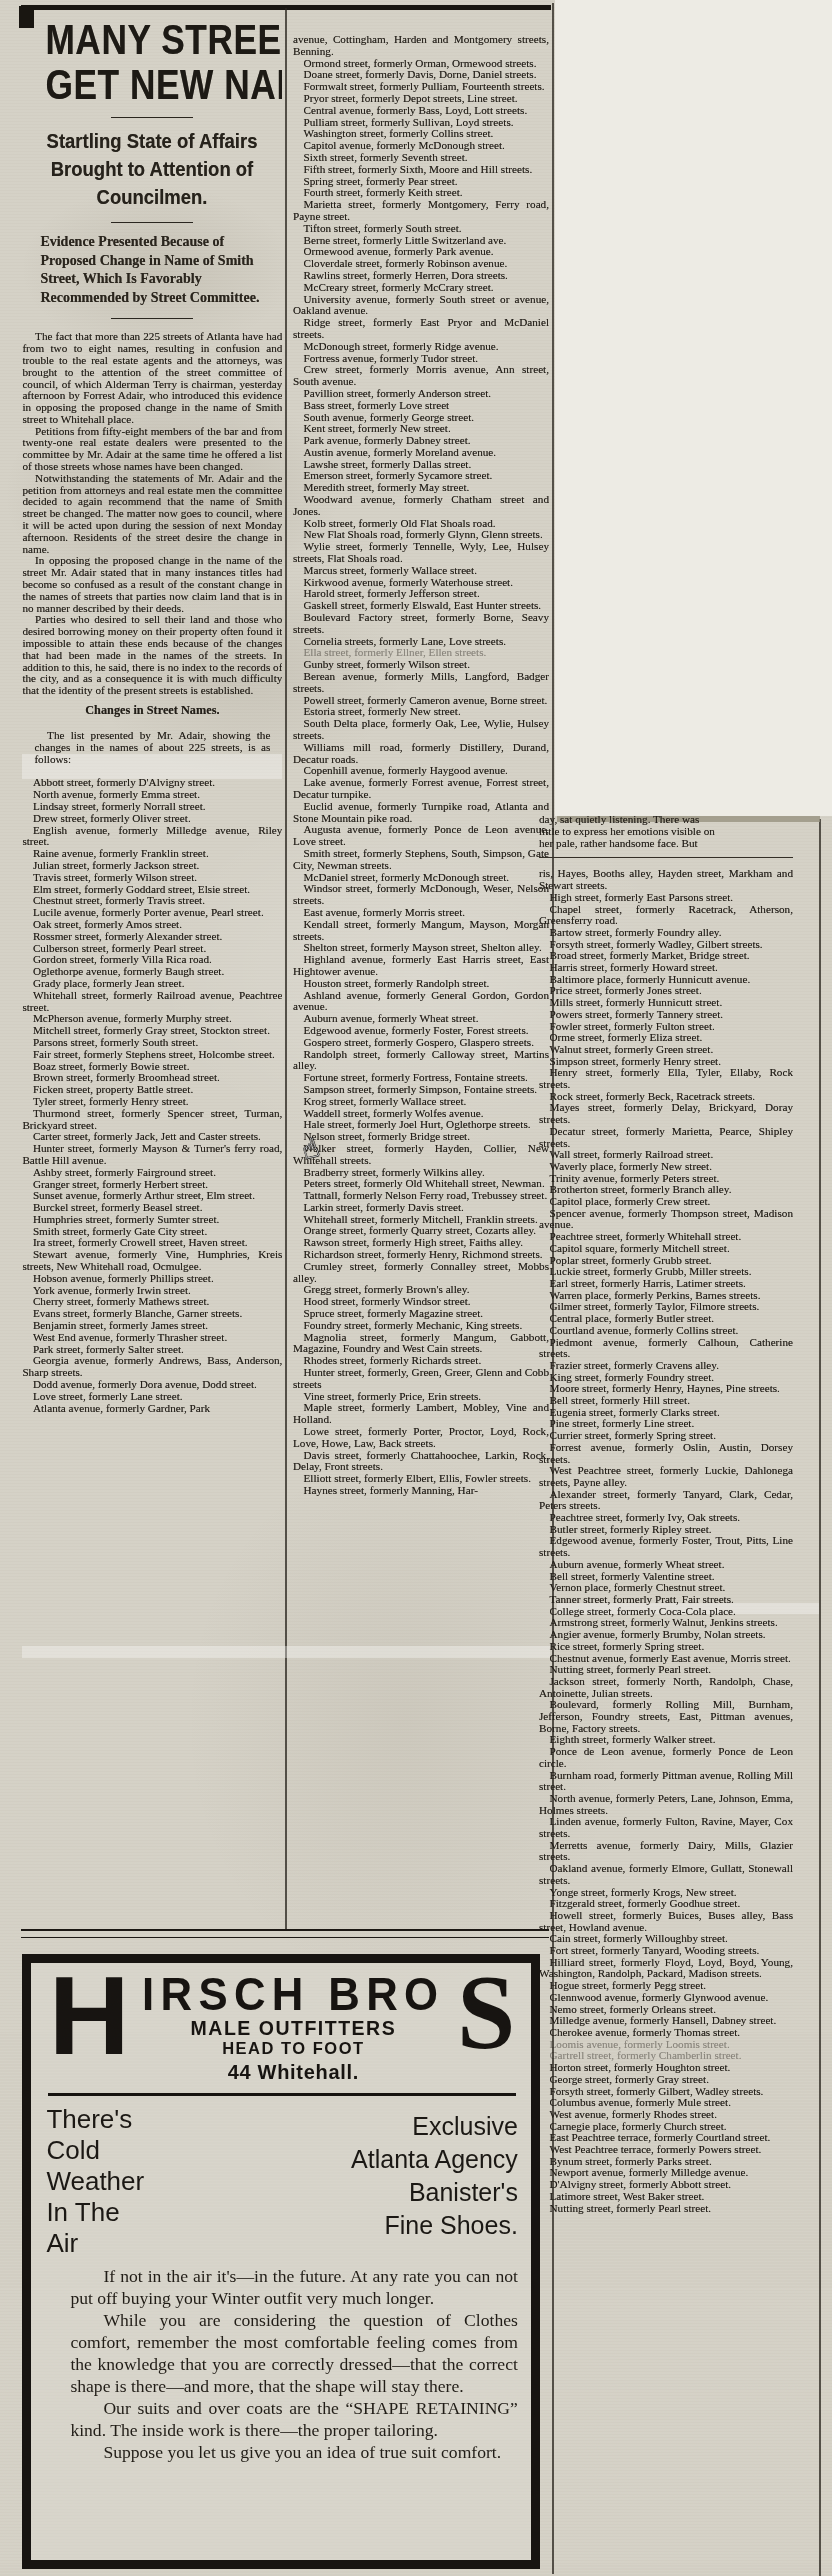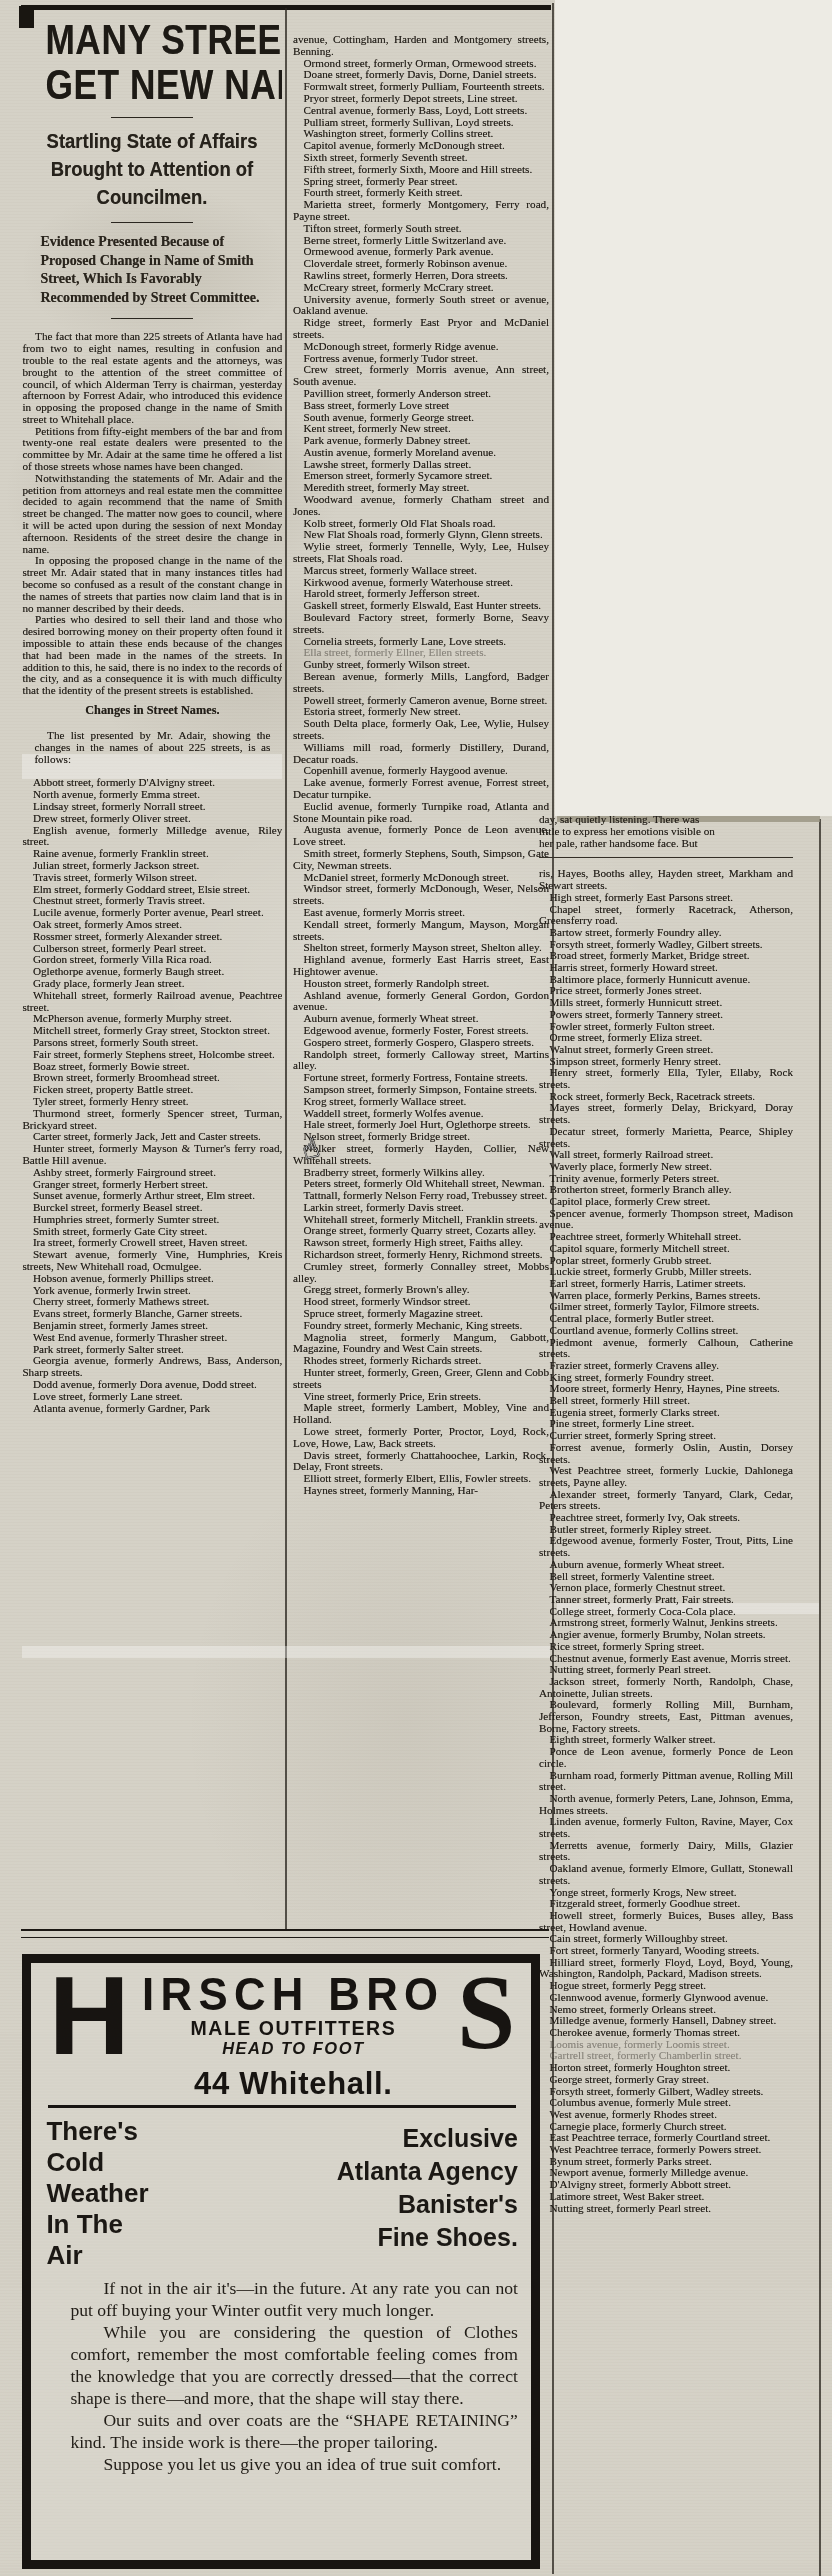--- a/index.html
+++ b/index.html
@@ -59,25 +59,25 @@
   
   .ad{position:absolute;left:22.4px;top:1954px;width:518px;height:615px;
     border:9.7px solid #171411;background:rgba(224,221,212,.35);box-sizing:border-box;overflow:hidden;}
   .ad-inner{padding:7.5px 13.5px 7.5px 15px;}
   .brand{display:flex;justify-content:center;align-items:flex-start;
     font-family:"Liberation Sans","DejaVu Sans",sans-serif;font-weight:700;color:#171411;}
   .brand-h{font-size:112px;line-height:90px;letter-spacing:0;}
   .brand-mid{margin:0 4.5px;text-align:center;}
   .brand-word{font-size:46px;line-height:46px;letter-spacing:6.7px;white-space:nowrap;transform:scaleX(.95);transform-origin:50% 0;}
   .brand-tagline{font-size:19.5px;line-height:22px;letter-spacing:1.5px;}
-  .brand-tagline2{font-size:16.5px;line-height:18.7px;letter-spacing:1.5px;font-style:italic;}
-  .brand-addr{font-size:31px;line-height:30px;letter-spacing:0.7px;margin-top:12px;}
+  .brand-tagline2{font-size:16.5px;line-height:18.7px;letter-spacing:1.5px;}
+  .brand-addr{font-size:20px;line-height:30px;letter-spacing:0.7px;}
   .brand-s{font-size:105px;line-height:84px;font-family:"Liberation Serif",serif;font-weight:700;}
   .ad-rule{border:0;border-top:3px solid #171411;margin:6px 1.5px 7.5px 1.5px;}
-  .ad-cols{display:flex;font-family:"Liberation Sans","DejaVu Sans",sans-serif;font-weight:700;color:#1b1814;}
+  .ad-cols{display:flex;font-family:"Liberation Sans","DejaVu Sans",sans-serif;font-weight:400;color:#1b1814;}
   .slogan-left{width:38%;font-size:26px;line-height:31px;}
   .slogan-right{width:62%;text-align:right;font-size:25px;line-height:33px;padding-top:6px;}
   .ad-body{margin-top:6px;margin-left:24px;}
   .ad-body p{margin:0;font-size:17.6px;line-height:22px;text-align:justify;text-indent:33px;color:#211d17;}
   
   .cursor-hand{position:absolute;left:302px;top:1133px;font-family:"DejaVu Sans",sans-serif;
     font-size:27px;color:#ffffff;transform:rotate(-18deg);
     text-shadow:-0.7px 0 0 #000,0.7px 0 0 #000,0 -0.7px 0 #000,0 0.7px 0 #000, 0.7px 0.7px 1.5px rgba(0,0,0,.5);}
 </style>
 </head>

